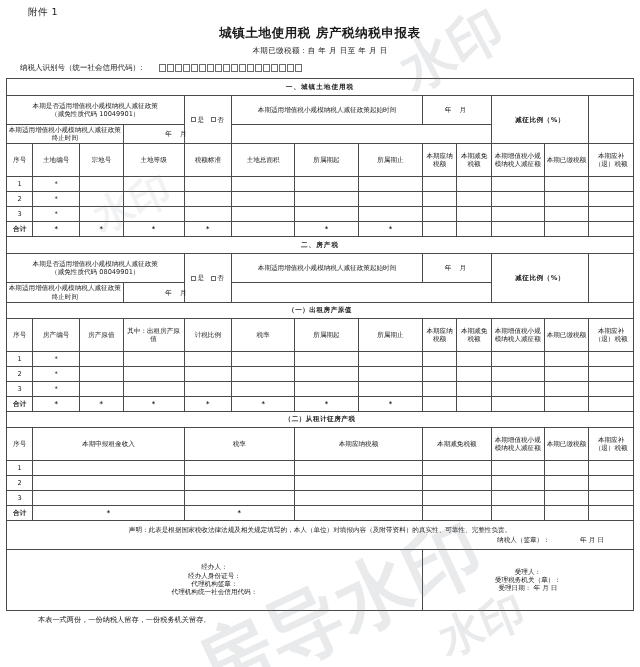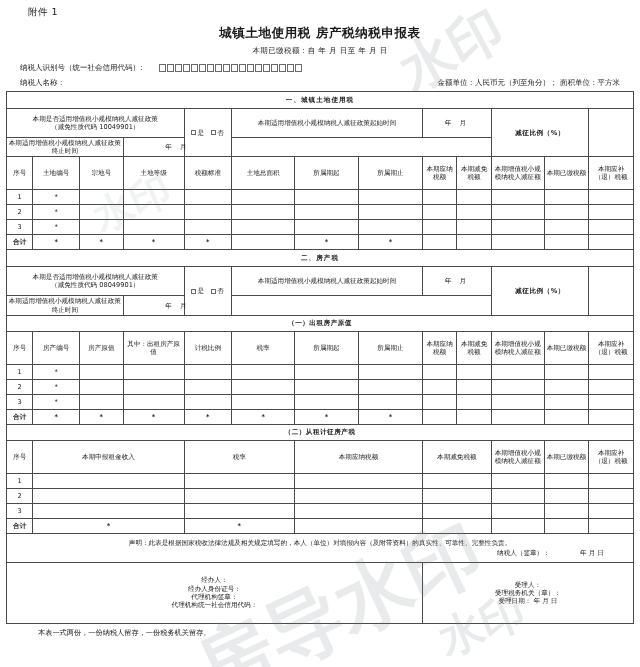--- a/index.html
+++ b/index.html
@@ -97,24 +97,20 @@
         <span class="bx"></span>
         <span class="bx"></span>
         <span class="bx"></span>
         <span class="bx"></span>
         <span class="bx"></span>
         <span class="bx"></span>
         <span class="bx"></span>
       </span>
   </div>
 
-  <div class="nameline">
-    <span>纳税人名称：</span>
-    <span>金额单位：人民币元（列至角分）；  面积单位：平方米</span>
-  </div>
 
   <table class="grid">
     <colgroup>
       <col style="width:26px">
         <col style="width:46px">
         <col style="width:43px">
         <col style="width:60px">
       <col style="width:47px">
         <col style="width:62px">
         <col style="width:63px">

